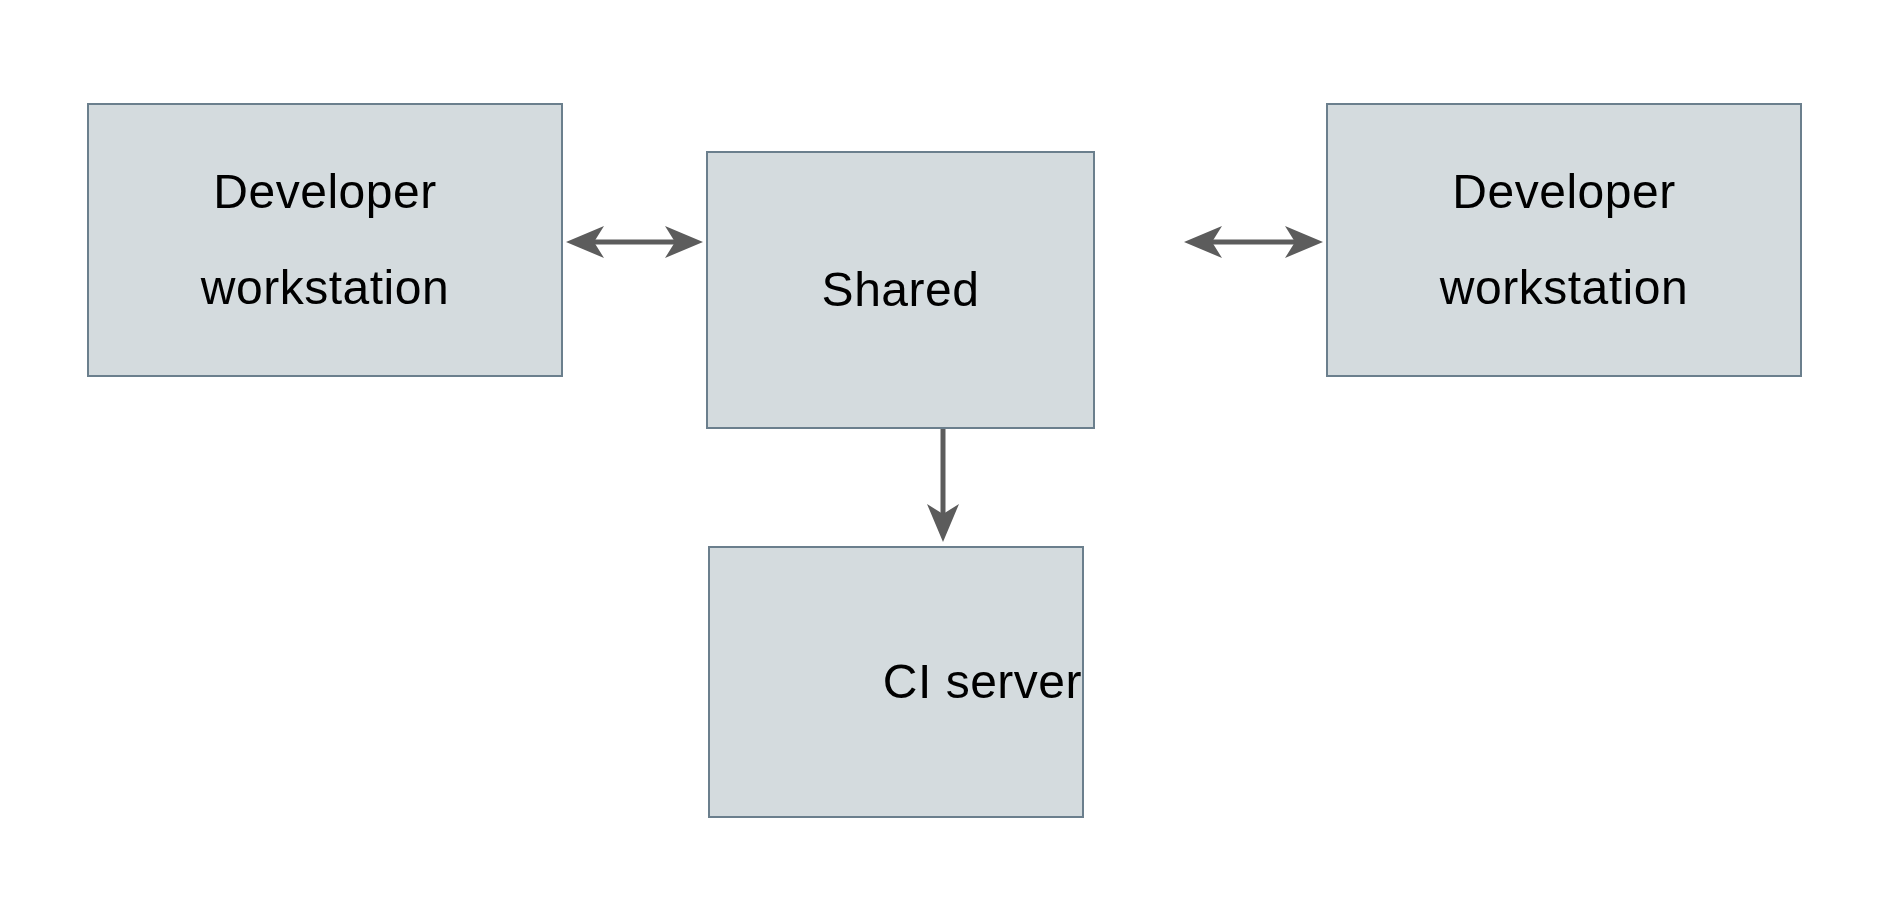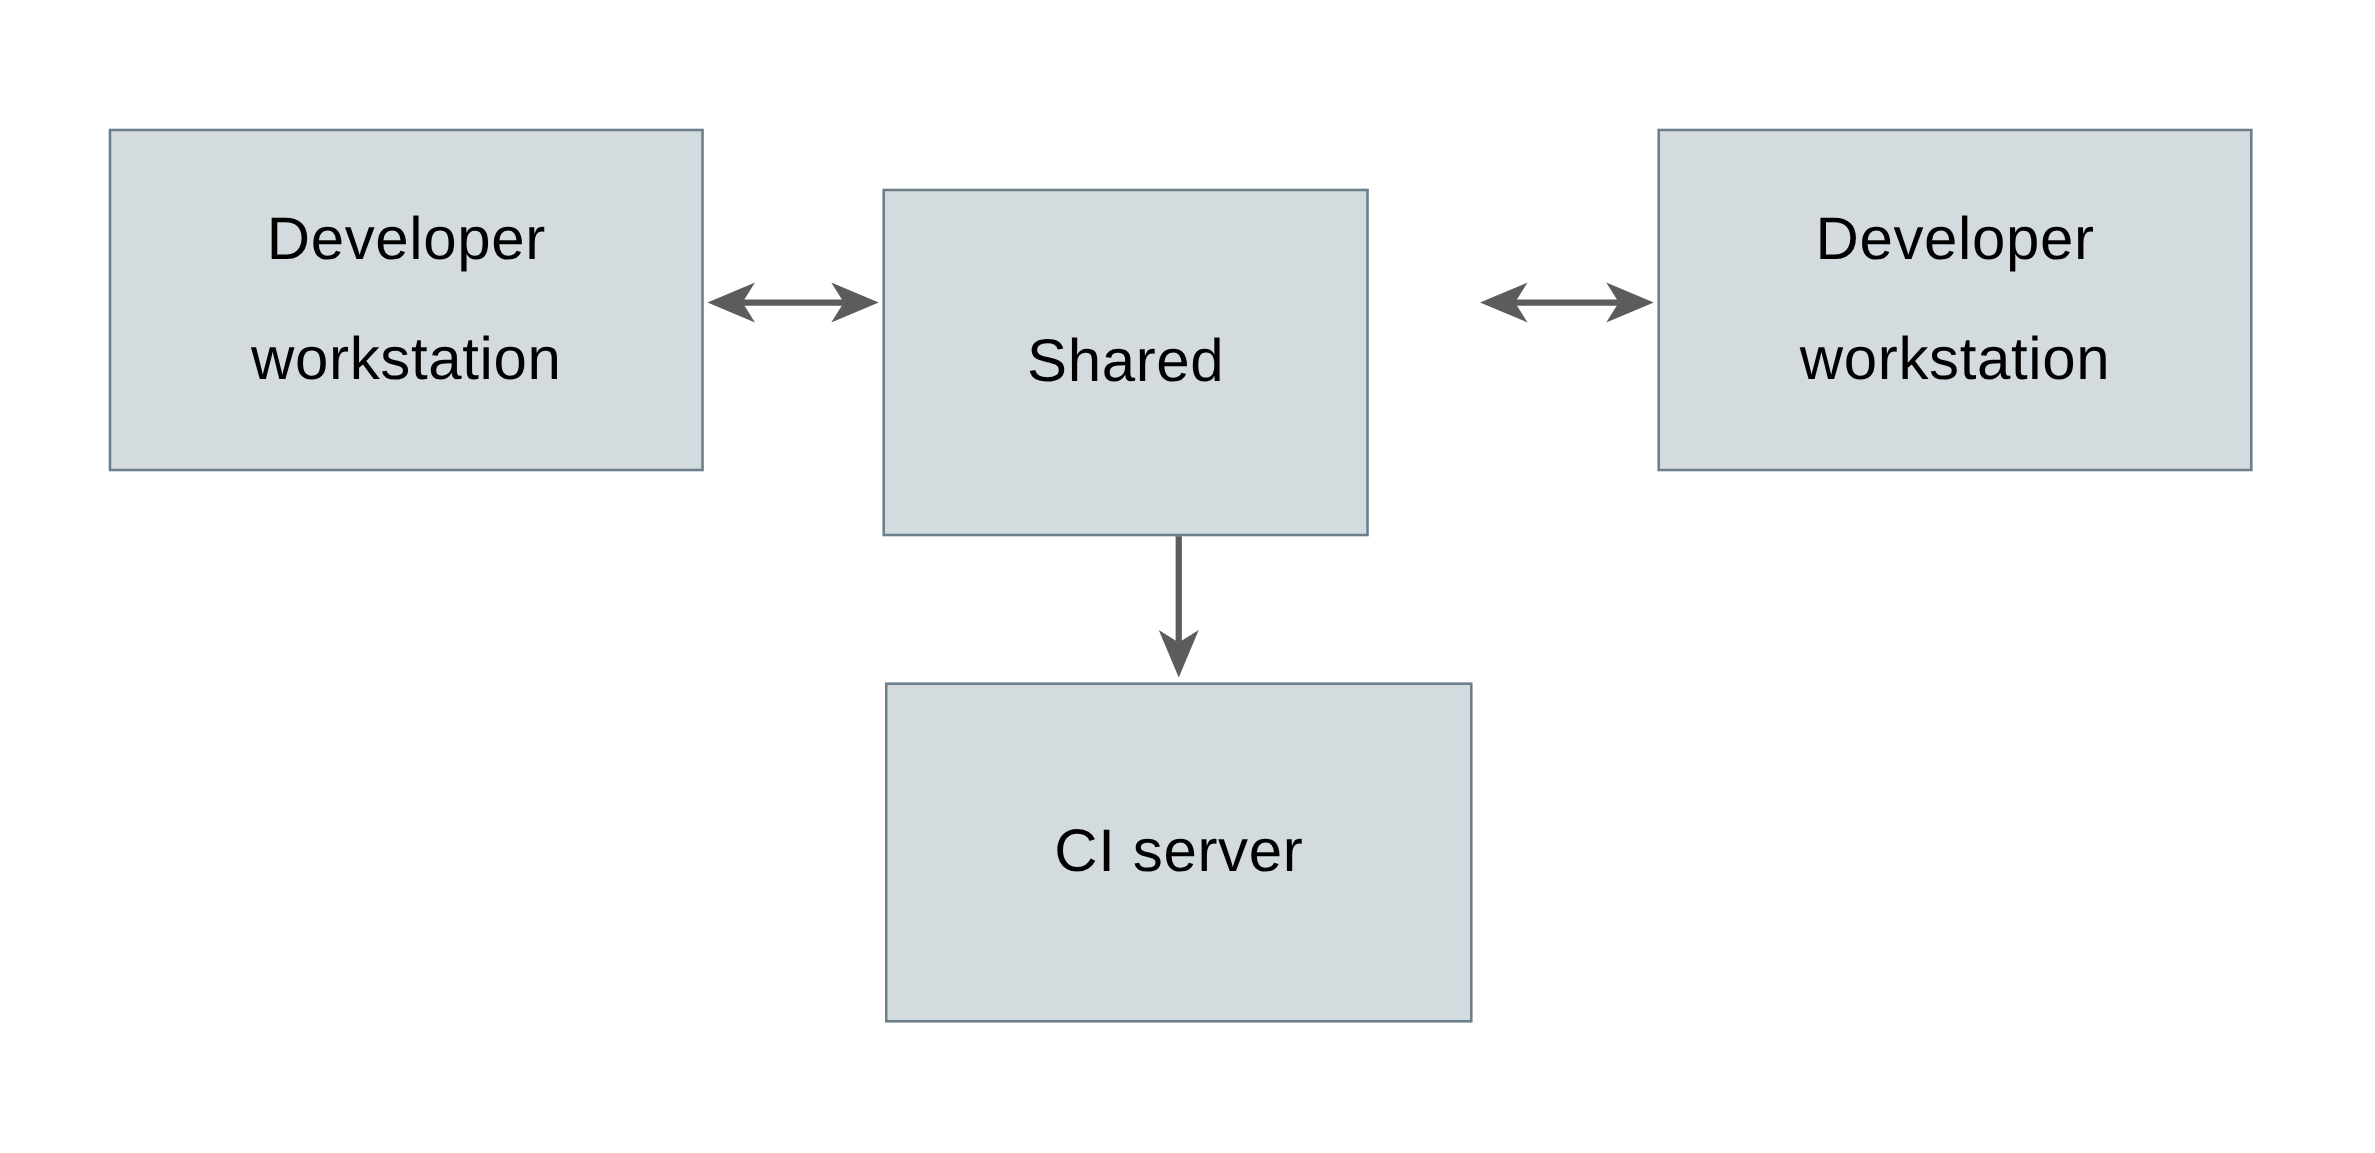--- a/index.html
+++ b/index.html
@@ -35,21 +35,21 @@
     text-align: center;
     font-size: 48px;
     line-height: 96px;
     color: var(--text-color);
     letter-spacing: 0.5px;
   }
   .node span { display: block; white-space: nowrap; }
   .node-dev-left   { left: 87px;   top: 103px; width: 476px; height: 274px; }
   .node-shared     { left: 706px;  top: 103px; width: 389px; height: 278px; margin-top: 48px; }
   .node-dev-right  { left: 1326px; top: 103px; width: 476px; height: 274px; }
-  .node-ci         { left: 708px;  top: 546px; width: 470px; height: 272px; }
+  .node-ci         { left: 708px;  top: 546px; width: 376px; height: 272px; align-items: flex-end; }
   .arrows {
     position: absolute;
     inset: 0;
     width: 1900px;
     height: 922px;
     pointer-events: none;
   }
   .arrows line { stroke: var(--arrow-color); stroke-width: 5px; }
   .arrows polygon { fill: var(--arrow-color); }
 </style>

